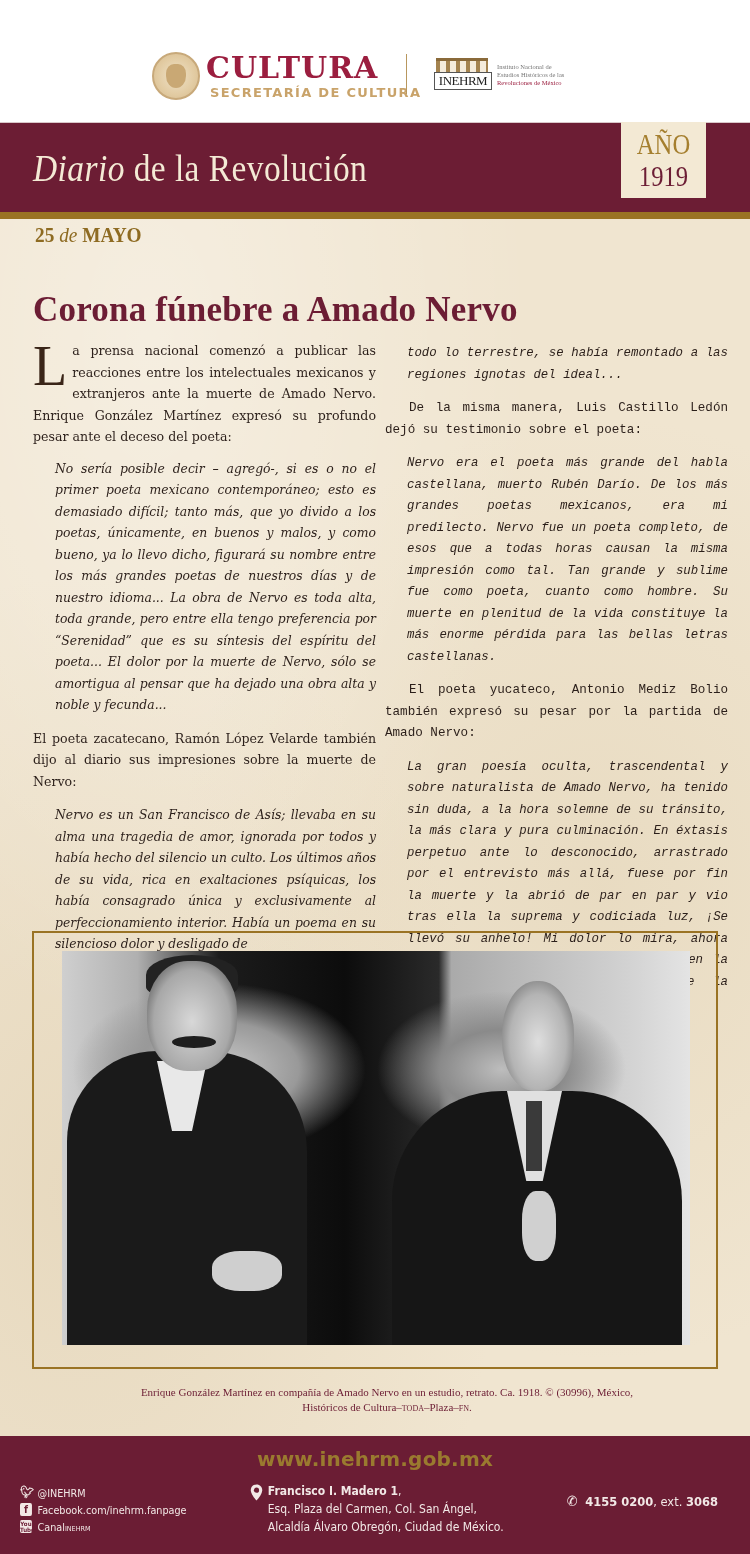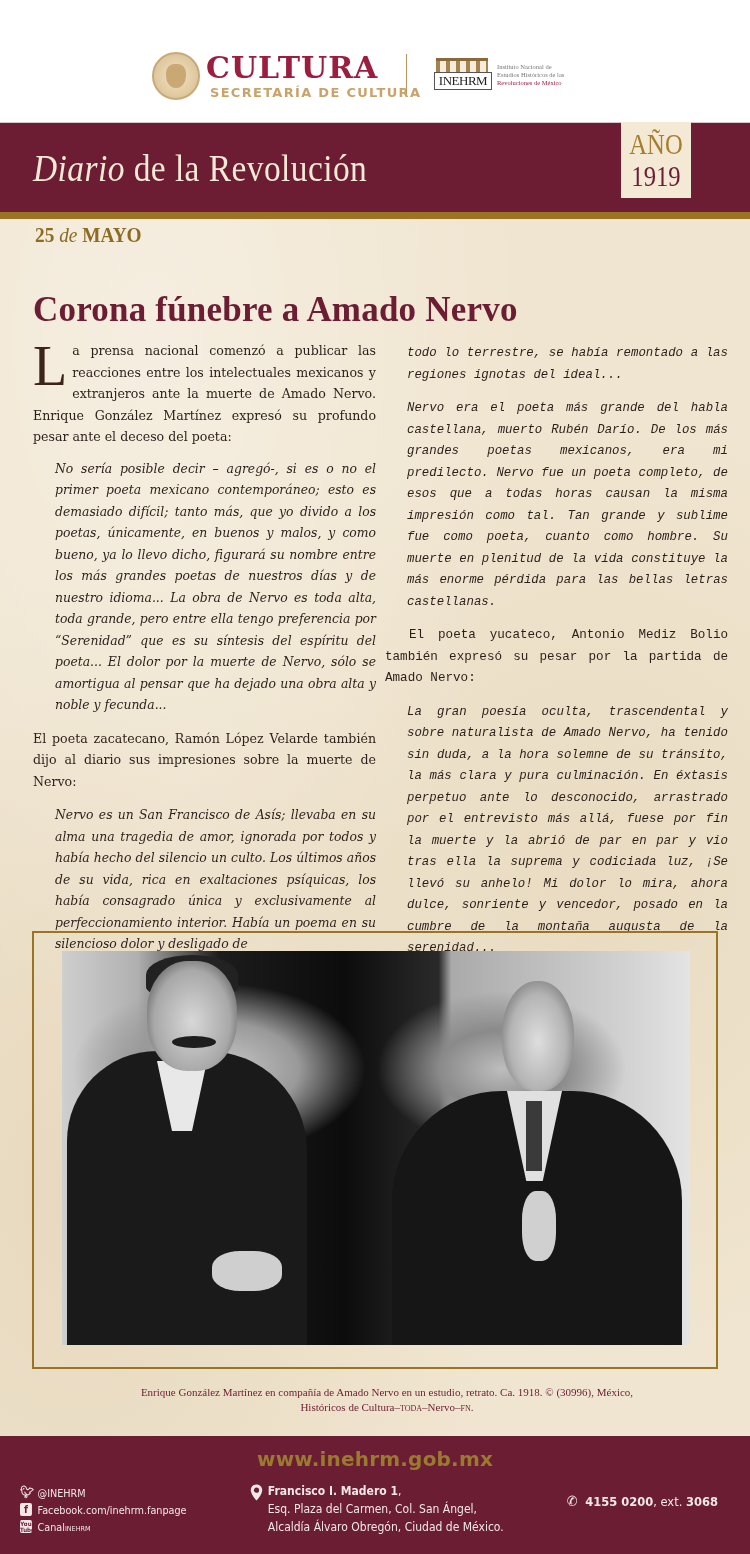--- a/index.html
+++ b/index.html
@@ -63,21 +63,21 @@
   }
   .header-title {
     position: absolute; left: 33px; top: 146px;
     font-family: "Liberation Serif", "DejaVu Serif", serif;
     font-size: 38px; color: #f4ead5; letter-spacing: 0.5px;
     transform: scaleX(0.88); transform-origin: left center;
     white-space: nowrap;
   }
   .header-title em { font-style: italic; }
   .year-box {
-    position: absolute; left: 621px; top: 122px; width: 70px; height: 76px;
+    position: absolute; left: 621px; top: 122px; width: 85px; height: 76px;
     background: #f3e9d4;
     text-align: center;
     font-family: "Liberation Serif", serif;
   }
   .year-label {
     display: block; margin-top: 6px; font-size: 29px; line-height: 32px; color: #a57f2f;
     transform: scaleX(0.85);
   }
   .year-value {
     display: block; font-size: 29px; line-height: 32px; color: #6c1d34;
@@ -277,20 +277,21 @@
 
 <div class="col left">
   <p class="tight"><span class="dropcap">L</span><span>a prensa nacional comenzó a publicar las reacciones entre los intelectuales mexicanos y extranjeros ante la muerte de Amado Nervo. Enrique González Martínez expresó su profundo pesar ante el deceso del poeta:</span></p>
   <p class="quote">No sería posible decir – agregó-, si es o no el primer poeta mexicano contemporáneo; esto es demasiado difícil; tanto más, que yo divido a los poetas, únicamente, en buenos y malos, y como bueno, ya lo llevo dicho, figurará su nombre entre los más grandes poetas de nuestros días y de nuestro idioma... La obra de Nervo es toda alta, toda grande, pero entre ella tengo preferencia por “Serenidad” que es su síntesis del espíritu del poeta... El dolor por la muerte de Nervo, sólo se amortigua al pensar que ha dejado una obra alta y noble y fecunda...</p>
   <p>El poeta zacatecano, Ramón López Velarde también dijo al diario sus impresiones sobre la muerte de Nervo:</p>
   <p class="quote">Nervo es un San Francisco de Asís; llevaba en su alma una tragedia de amor, ignorada por todos y había hecho del silencio un culto. Los últimos años de su vida, rica en exaltaciones psíquicas, los había consagrado única y exclusivamente al perfeccionamiento interior. Había un poema en su silencioso dolor y desligado de</p>
 </div>
 
 <div class="col right">
   <p class="quote">todo lo terrestre, se había remontado a las regiones ignotas del ideal...</p>
+  <p class="indent">De la misma manera, Luis Castillo Ledón dejó su testimonio sobre el poeta:</p>
   <p class="quote">Nervo era el poeta más grande del habla castellana, muerto Rubén Darío. De los más grandes poetas mexicanos, era mi predilecto. Nervo fue un poeta completo, de esos que a todas horas causan la misma impresión como tal. Tan grande y sublime fue como poeta, cuanto como hombre. Su muerte en plenitud de la vida constituye la más enorme pérdida para las bellas letras castellanas.</p>
   <p class="indent">El poeta yucateco, Antonio Mediz Bolio también expresó su pesar por la partida de Amado Nervo:</p>
   <p class="quote">La gran poesía oculta, trascendental y sobre naturalista de Amado Nervo, ha tenido sin duda, a la hora solemne de su tránsito, la más clara y pura culminación. En éxtasis perpetuo ante lo desconocido, arrastrado por el entrevisto más allá, fuese por fin la muerte y la abrió de par en par y vio tras ella la suprema y codiciada luz, ¡Se llevó su anhelo! Mi dolor lo mira, ahora dulce, sonriente y vencedor, posado en la cumbre de la montaña augusta de la serenidad...</p>
 </div>
 
 <div class="photo-frame"></div>
 <div class="photo" title="Fotografía en blanco y negro de dos hombres sentados con traje oscuro">
   <div class="figure-left"></div>
   <div class="figure-left-shirt"></div>
   <div class="hair-left"></div>
@@ -299,21 +300,21 @@
   <div class="hands-left"></div>
   <div class="figure-right"></div>
   <div class="figure-right-shirt"></div>
   <div class="tie-right"></div>
   <div class="head-right"></div>
   <div class="hand-right"></div>
 </div>
 
 <div class="caption">
   <div>Enrique González Martínez en compañía de Amado Nervo en un estudio, retrato. Ca. 1918. © (30996), México,</div>
-  <div><span>Históricos de Cultura–</span><span class="sc">toda</span><span>–Nervo–</span><span class="sc">fn</span><span>.</span></div>
+  <div><span>Históricos de Cultura–</span><span class="sc">toda</span><span>–Plaza–</span><span class="sc">fn</span><span>.</span></div>
 </div>
 
 <div class="footer"></div>
 <div class="footer-url">www.inehrm.gob.mx</div>
 
 <div class="social">
   <div class="social-row">
     <span class="ico tw">🐦︎</span>
     <span>@INEHRM</span>
   </div>

